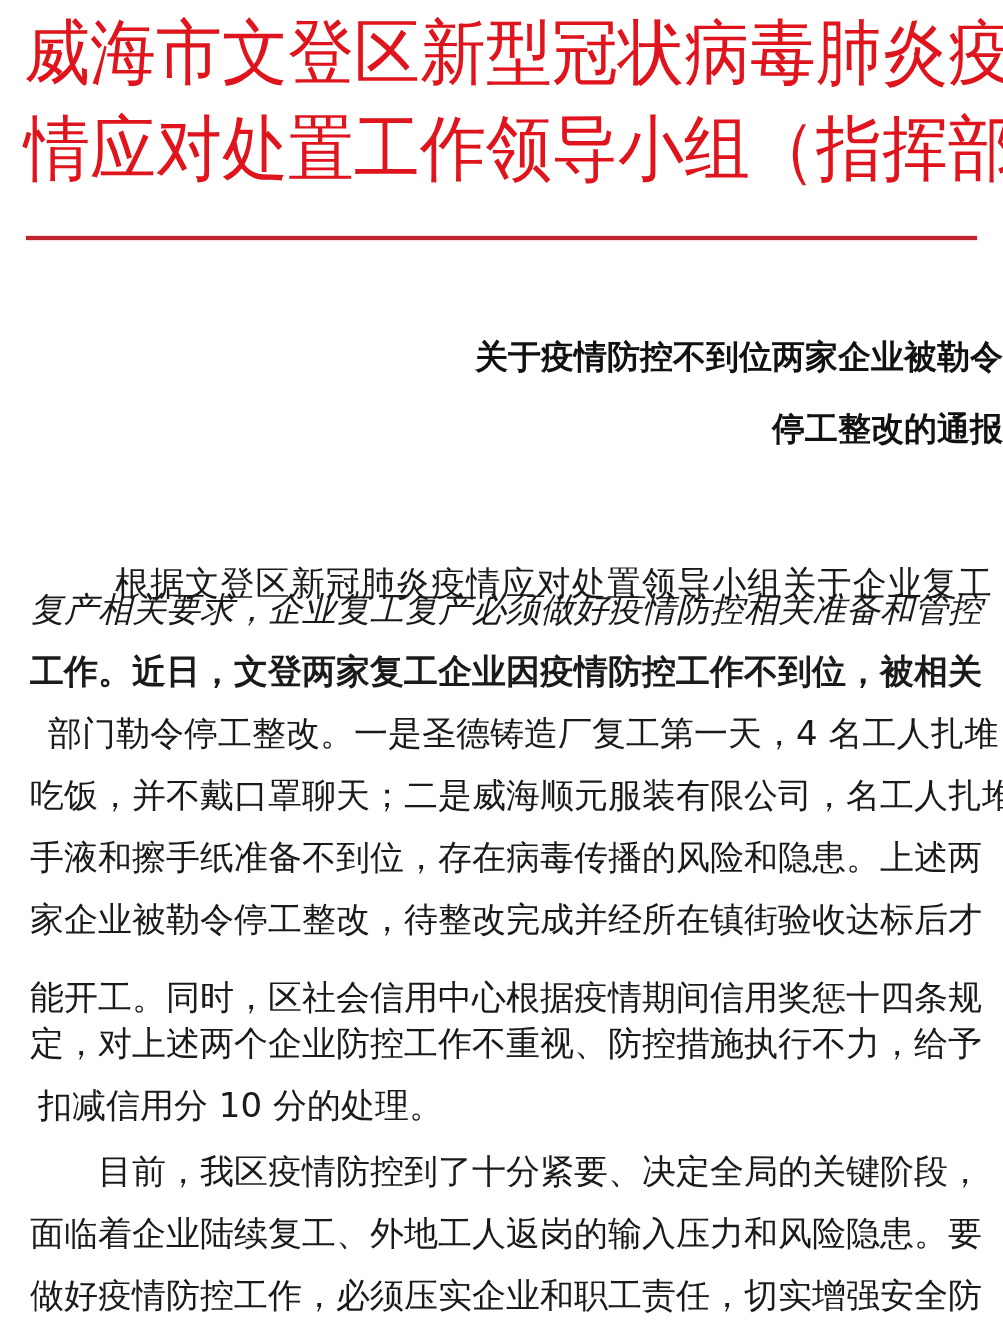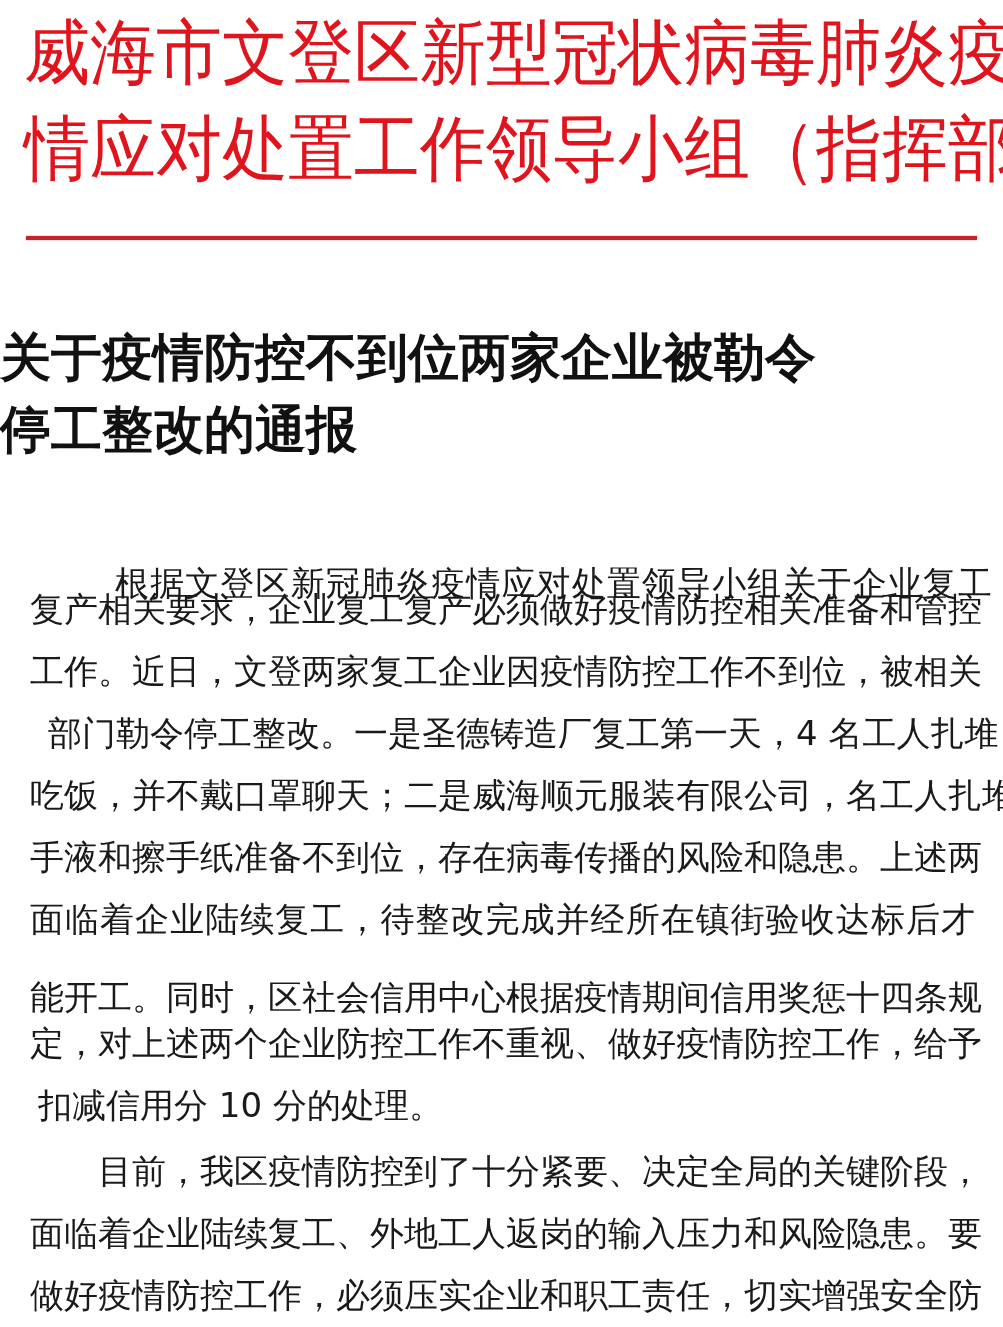--- a/index.html
+++ b/index.html
@@ -43,25 +43,25 @@
     top: 236px;
     width: 951px;
     height: 4px;
     background: #c0242c;
     box-shadow: 0 0 2px rgba(224,40,48,0.6);
   }
   .title {
     position: absolute;
     left: 0;
     width: 1003px;
-    text-align: left;
+    text-align: right;
     color: #111;
     font-family: "DejaVu Serif", "Liberation Serif", serif;
     font-weight: bold;
-    font-size: 51px;
+    font-size: 33px;
     line-height: 52px;
     white-space: nowrap;
   }
   .title.t1 { top: 331px; }
   .title.t2 { top: 403px; }
   .body-text {
     position: absolute;
     left: 30px;
     width: 945px;
     font-family: "DejaVu Sans", "Liberation Sans", sans-serif;
@@ -96,26 +96,26 @@
 </div>
 
 <div class="red-rule"></div>
 
 <div class="title t1">关于疫情防控不到位两家企业被勒令</div>
 <div class="title t2">停工整改的通报</div>
 
 <div class="body-text" style="top:0;">
 
   <div class="line indent" style="top:560px;margin-left:17px;">根据文登区新冠肺炎疫情应对处置领导小组关于企业复工</div>
-  <div class="line" style="top:586px;">复产相关要求，企业复工复产必须做好疫情防控相关准备和管控</div>
-  <div class="line" style="top:648px;">工作。近日，文登两家复工企业因疫情防控工作不到位，被相关</div>
+  <div class="line" style="top:586px;font-style:italic;">复产相关要求，企业复工复产必须做好疫情防控相关准备和管控</div>
+  <div class="line" style="top:648px;font-weight:bold;">工作。近日，文登两家复工企业因疫情防控工作不到位，被相关</div>
   <div class="line" style="top:710px;margin-left:18px;">部门勒令停工整改。一是圣德铸造厂复工第一天，4 名工人扎堆</div>
   <div class="line" style="top:772px;">吃饭，并不戴口罩聊天；二是威海顺元服装有限公司，名工人扎堆</div>
   <div class="line" style="top:834px;">手液和擦手纸准备不到位，存在病毒传播的风险和隐患。上述两</div>
-  <div class="line" style="top:896px;">面临着企业陆续复工，待整改完成并经所在镇街验收达标后才</div>
+  <div class="line" style="top:896px;">家企业被勒令停工整改，待整改完成并经所在镇街验收达标后才</div>
   <div class="line" style="top:958px;margin-top:16px;">能开工。同时，区社会信用中心根据疫情期间信用奖惩十四条规</div>
-  <div class="line" style="top:1020px;">定，对上述两个企业防控工作不重视、做好疫情防控工作，给予</div>
+  <div class="line" style="top:1020px;">定，对上述两个企业防控工作不重视、防控措施执行不力，给予</div>
   <div class="line last" style="top:1082px;margin-left:8px;">扣减信用分 10 分的处理。</div>
 
   <div class="line indent" style="top:1148px;">目前，我区疫情防控到了十分紧要、决定全局的关键阶段，</div>
   <div class="line" style="top:1210px;">面临着企业陆续复工、外地工人返岗的输入压力和风险隐患。要</div>
   <div class="line" style="top:1272px;">做好疫情防控工作，必须压实企业和职工责任，切实增强安全防</div>
 </div>
 
 </body></html>

